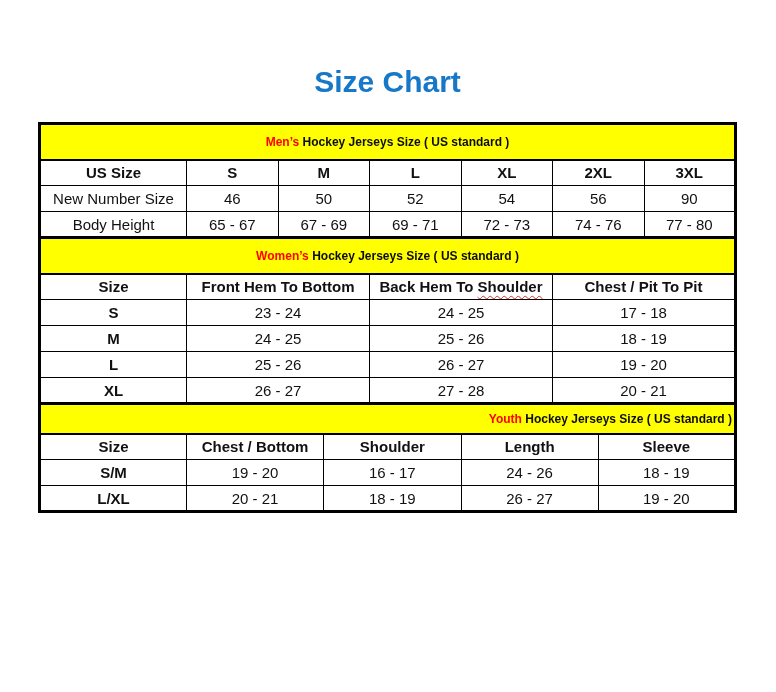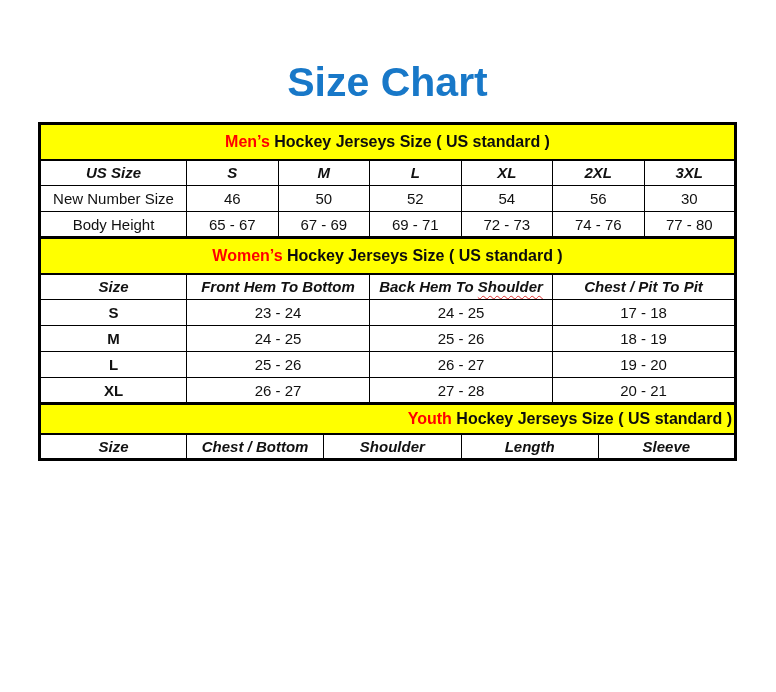--- a/index.html
+++ b/index.html
@@ -8,21 +8,21 @@
     width: 776px; height: 692px;
     background: #ffffff;
     font-family: "Liberation Sans", sans-serif;
     overflow: hidden;
   }
   .page { padding-top: 62px; }
   .title {
     width: 699px;
     margin: 0 0 20px 38px;
     text-align: center;
-    font-size: 41px;
+    font-size: 30px;
     line-height: 40px;
     font-weight: bold;
     color: var(--title-blue, #1878C8);
     letter-spacing: 0px;
   }
   .tables { margin-left: 38px; width: 699px; }
   table.size-table {
     border-collapse: collapse;
     table-layout: fixed;
     width: 699px;
@@ -36,27 +36,27 @@
     vertical-align: middle;
     padding: 0 2px;
     font-size: 15px;
     overflow: hidden;
     white-space: nowrap;
   }
   tr.band-row td {
     background: var(--band-yellow, #FFFF00);
     border: 2.5px solid var(--border-black, #000);
     height: 36px;
-    font-size: 16px;
+    font-size: 12px;
     font-weight: bold;
     color: #0d0d0d;
   }
   .t-youth tr.band-row td { height: 30px; text-align: right; }
   tr.band-row .hl { color: var(--highlight-red, #FF0000); }
-  tr.head-row th { height: 26px; font-weight: bold; font-style: italic; }
+  tr.head-row th { height: 26px; font-weight: bold; }
   tr.data-row td { height: 26px; font-weight: normal; }
   tr.data-row td.b { font-weight: bold; }
   .squiggle {
     text-decoration-line: underline;
     text-decoration-style: wavy;
     text-decoration-color: #e03030;
     text-decoration-thickness: 1px;
     text-underline-offset: 3px;
   }
 </style>
@@ -84,21 +84,21 @@
             <th>2XL</th>
             <th>3XL</th>
           </tr>
           <tr class="data-row">
             <td>New Number Size</td>
             <td>46</td>
             <td>50</td>
             <td>52</td>
             <td>54</td>
             <td>56</td>
-            <td>30</td>
+            <td>90</td>
           </tr>
           <tr class="data-row">
             <td>Body Height</td>
             <td>65 - 67</td>
             <td>67 - 69</td>
             <td>69 - 71</td>
             <td>72 - 73</td>
             <td>74 - 76</td>
             <td>77 - 80</td>
           </tr>
@@ -154,16 +154,30 @@
           <tr class="band-row">
             <td colspan="5"><span class="hl">Youth</span><span> Hockey Jerseys Size ( US standard )</span></td>
           </tr>
           <tr class="head-row">
             <th>Size</th>
             <th>Chest / Bottom</th>
             <th>Shoulder</th>
             <th>Length</th>
             <th>Sleeve</th>
           </tr>
+          <tr class="data-row">
+            <td class="b">S/M</td>
+            <td>19 - 20</td>
+            <td>16 - 17</td>
+            <td>24 - 26</td>
+            <td>18 - 19</td>
+          </tr>
+          <tr class="data-row">
+            <td class="b">L/XL</td>
+            <td>20 - 21</td>
+            <td>18 - 19</td>
+            <td>26 - 27</td>
+            <td>19 - 20</td>
+          </tr>
         </tbody>
       </table>
   </div>
 </div>
 
 </body></html>

